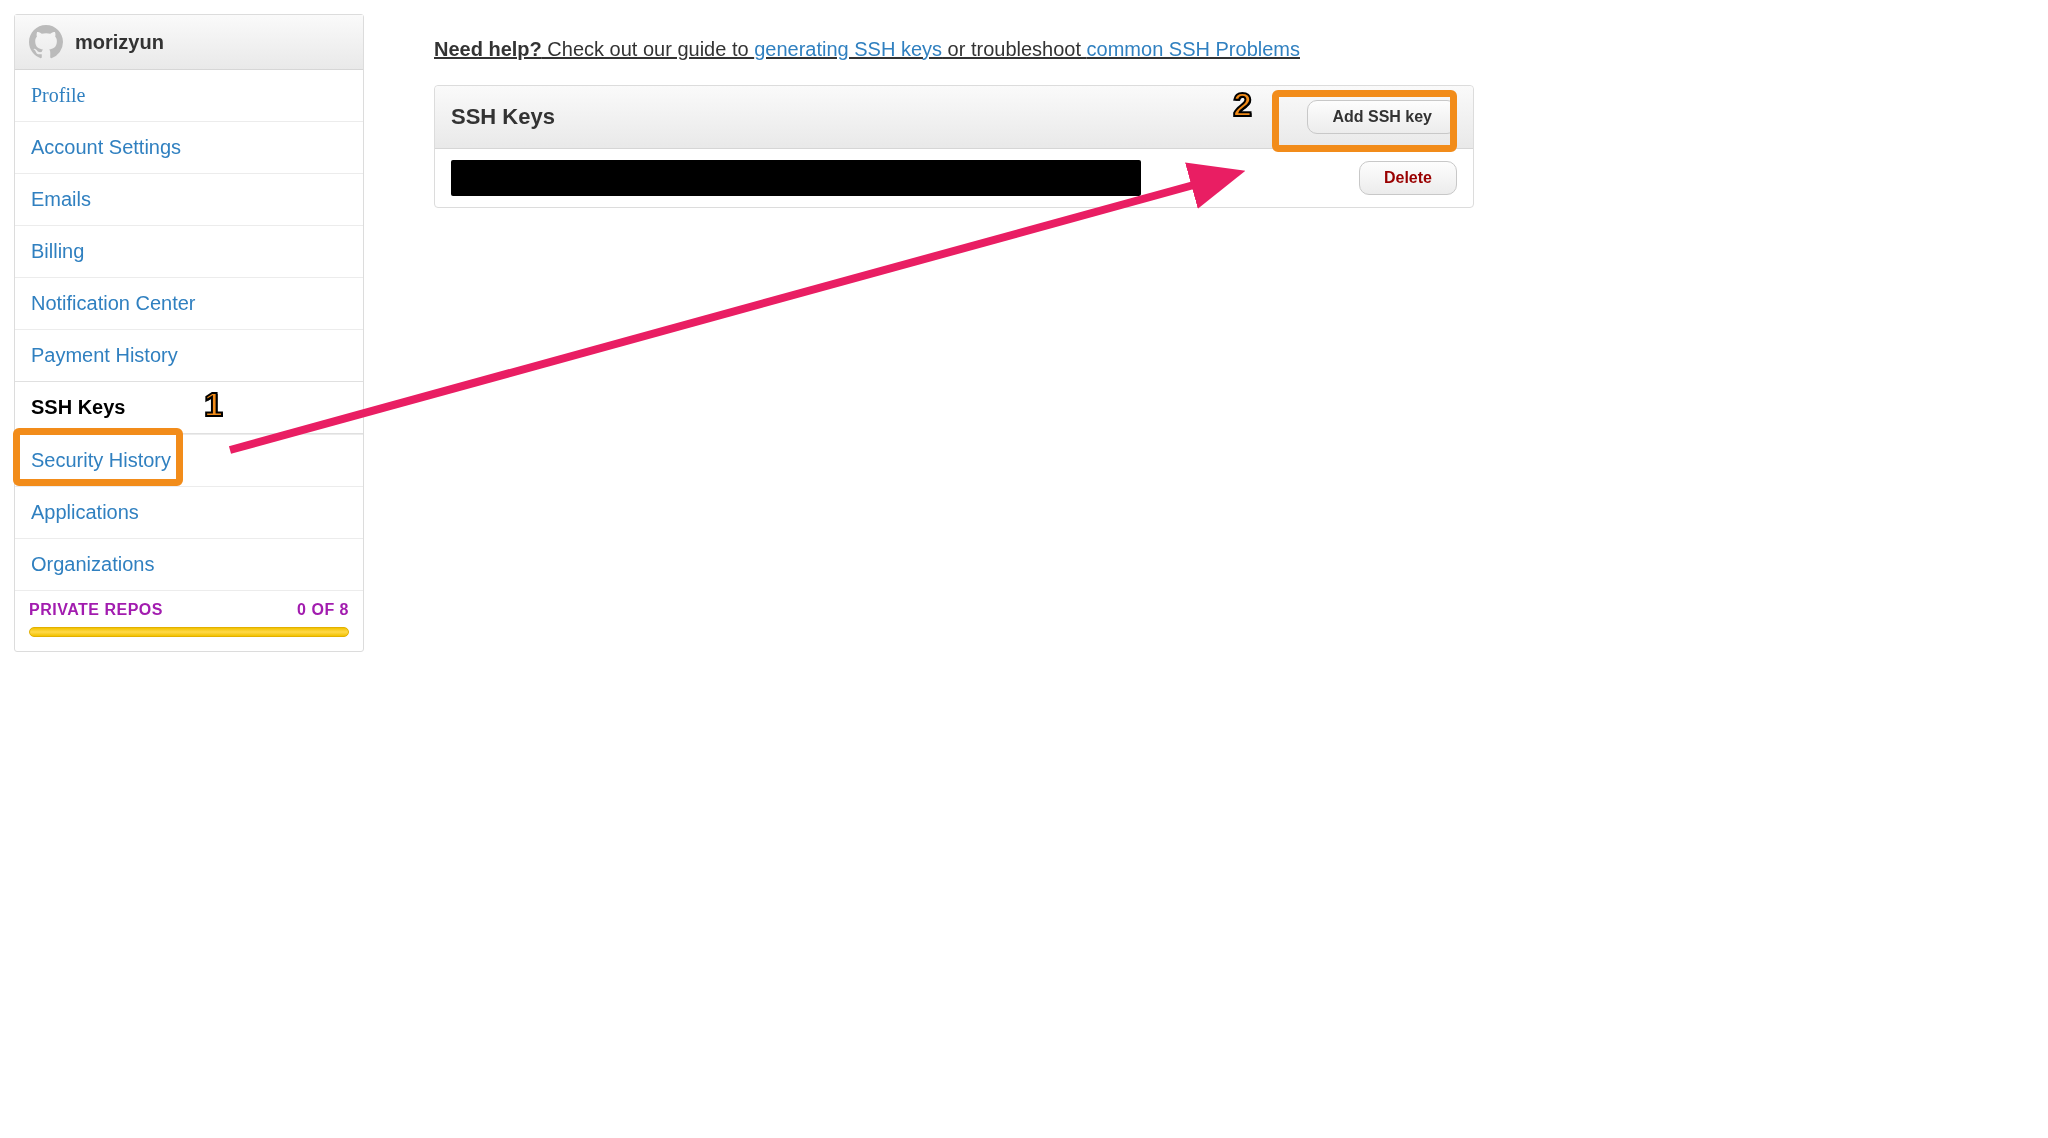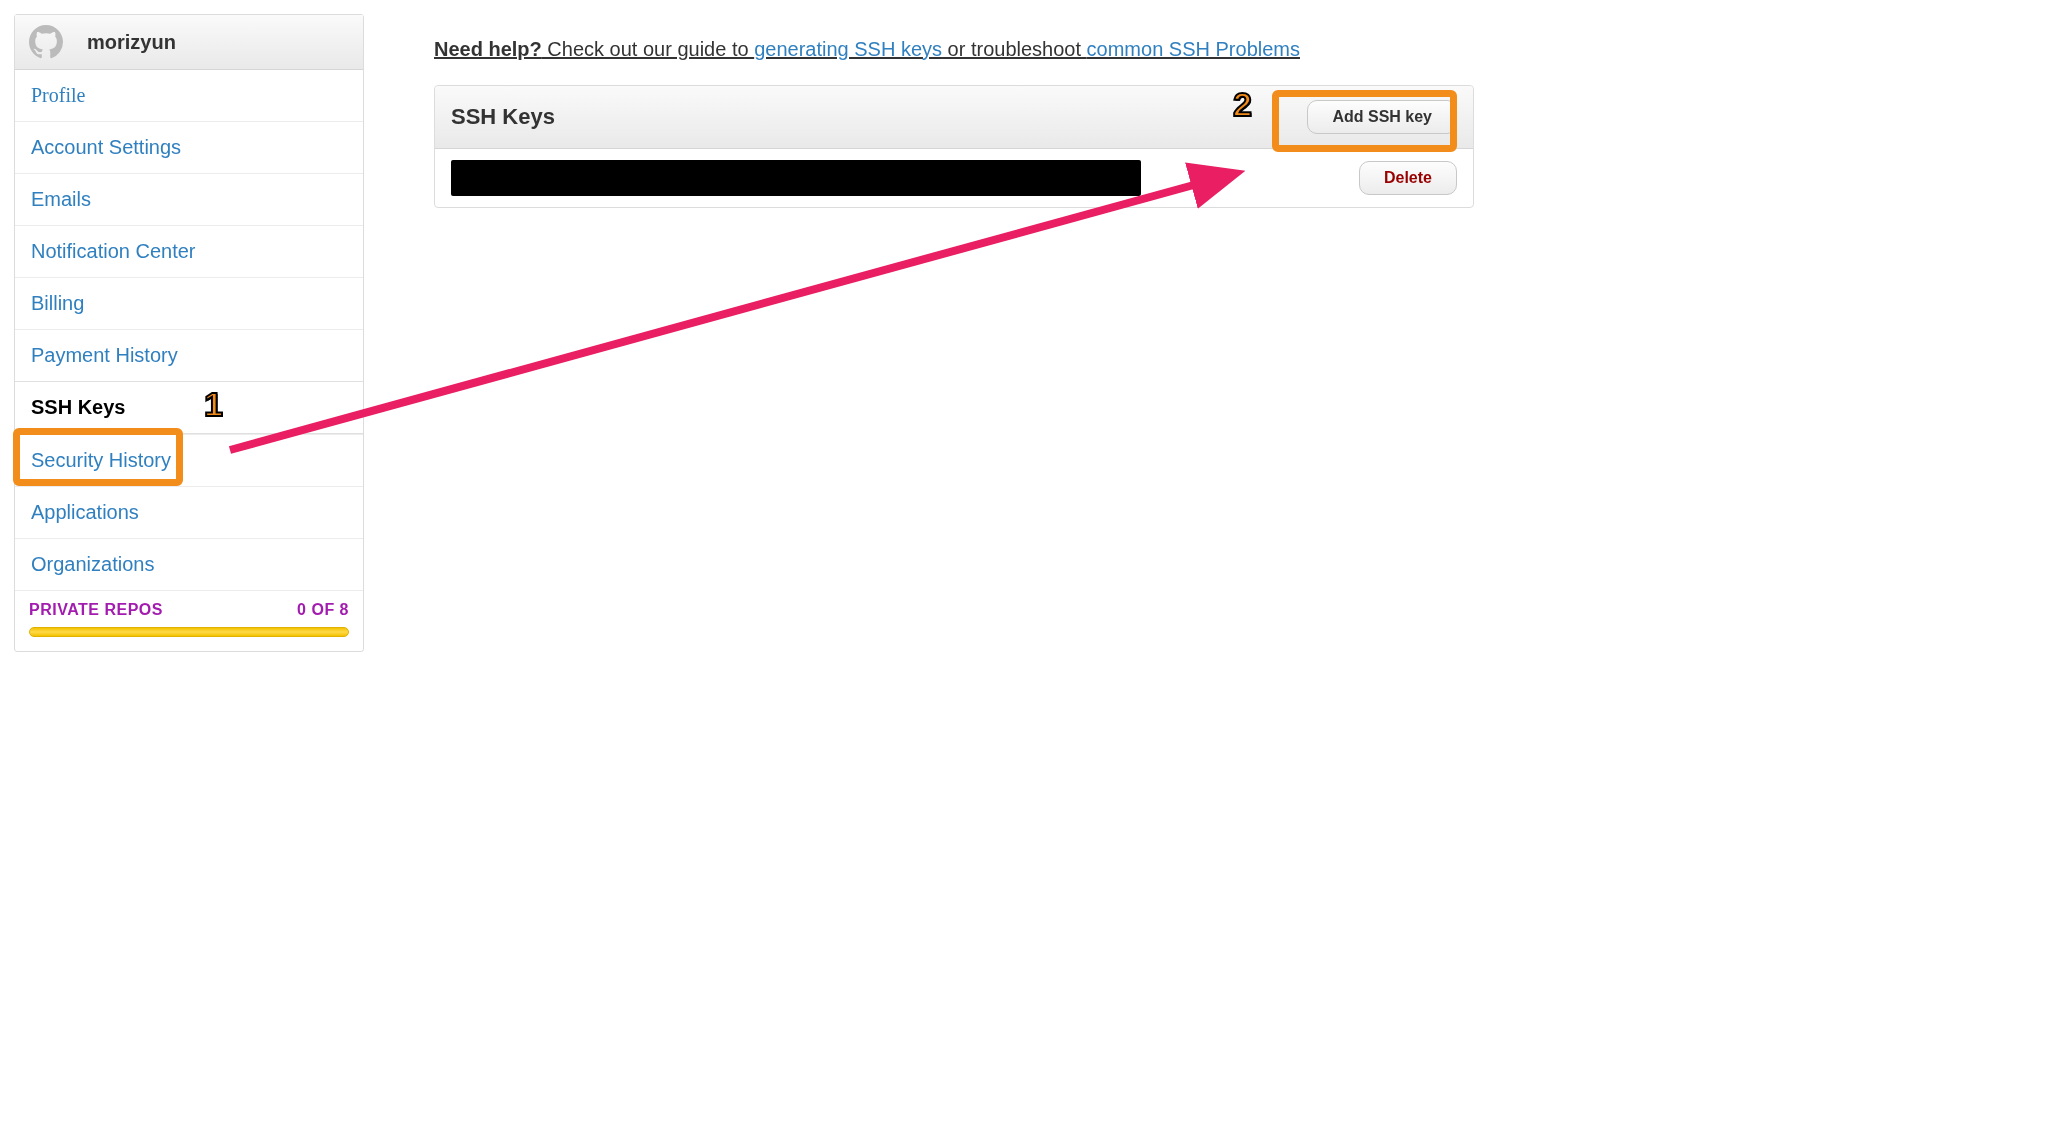--- a/index.html
+++ b/index.html
@@ -25,21 +25,21 @@
     width: 350px;
     border: 1px solid #dcdcdc;
     border-radius: 3px;
     background: #fff;
     display: flex;
     flex-direction: column;
   }
   .sidebar-header {
     display: flex;
     align-items: center;
-    gap: 24px;
+    gap: 12px;
     padding: 10px 14px;
     background: linear-gradient(#fafafa, #e9e9e9);
     border-bottom: 1px solid #d6d6d6;
     font-weight: 700;
     color: #333;
   }
   .sidebar-header .gh-icon {
     width: 34px; height: 34px;
     display: inline-flex;
     align-items: center;
@@ -187,22 +187,22 @@
         <svg viewBox="0 0 16 16" fill="#bbb">
             <path d="M8 0C3.58 0 0 3.58 0 8c0 3.54 2.29 6.53 5.47 7.59.4.07.55-.17.55-.38 0-.19-.01-.82-.01-1.49-2.01.37-2.53-.49-2.69-.94-.09-.23-.48-.94-.82-1.13-.28-.15-.68-.52-.01-.53.63-.01 1.08.58 1.23.82.72 1.21 1.87.87 2.33.66.07-.52.28-.87.51-1.07-1.78-.2-3.64-.89-3.64-3.95 0-.87.31-1.59.82-2.15-.08-.2-.36-1.02.08-2.12 0 0 .67-.21 2.2.82.64-.18 1.32-.27 2-.27.68 0 1.36.09 2 .27 1.53-1.04 2.2-.82 2.2-.82.44 1.1.16 1.92.08 2.12.51.56.82 1.27.82 2.15 0 3.07-1.87 3.75-3.65 3.95.29.25.54.73.54 1.48 0 1.07-.01 1.93-.01 2.2 0 .21.15.46.55.38A8.013 8.013 0 0016 8c0-4.42-3.58-8-8-8z"></path>
           </svg>
       </span>
       <span>morizyun</span>
     </div>
 
     <a class="nav-item">Profile</a>
     <a class="nav-item">Account Settings</a>
     <a class="nav-item">Emails</a>
+    <a class="nav-item">Billing</a>
     <a class="nav-item">Notification Center</a>
-    <a class="nav-item">Billing</a>
     <a class="nav-item">Payment History</a>
     <a class="nav-item active">SSH Keys</a>
     <a class="nav-item">Security History</a>
     <a class="nav-item">Applications</a>
     <a class="nav-item">Organizations</a>
 
     <div class="sidebar-footer">
       <div class="private-repos-row">
         <span>PRIVATE REPOS</span>
         <span>0 OF 8</span>

